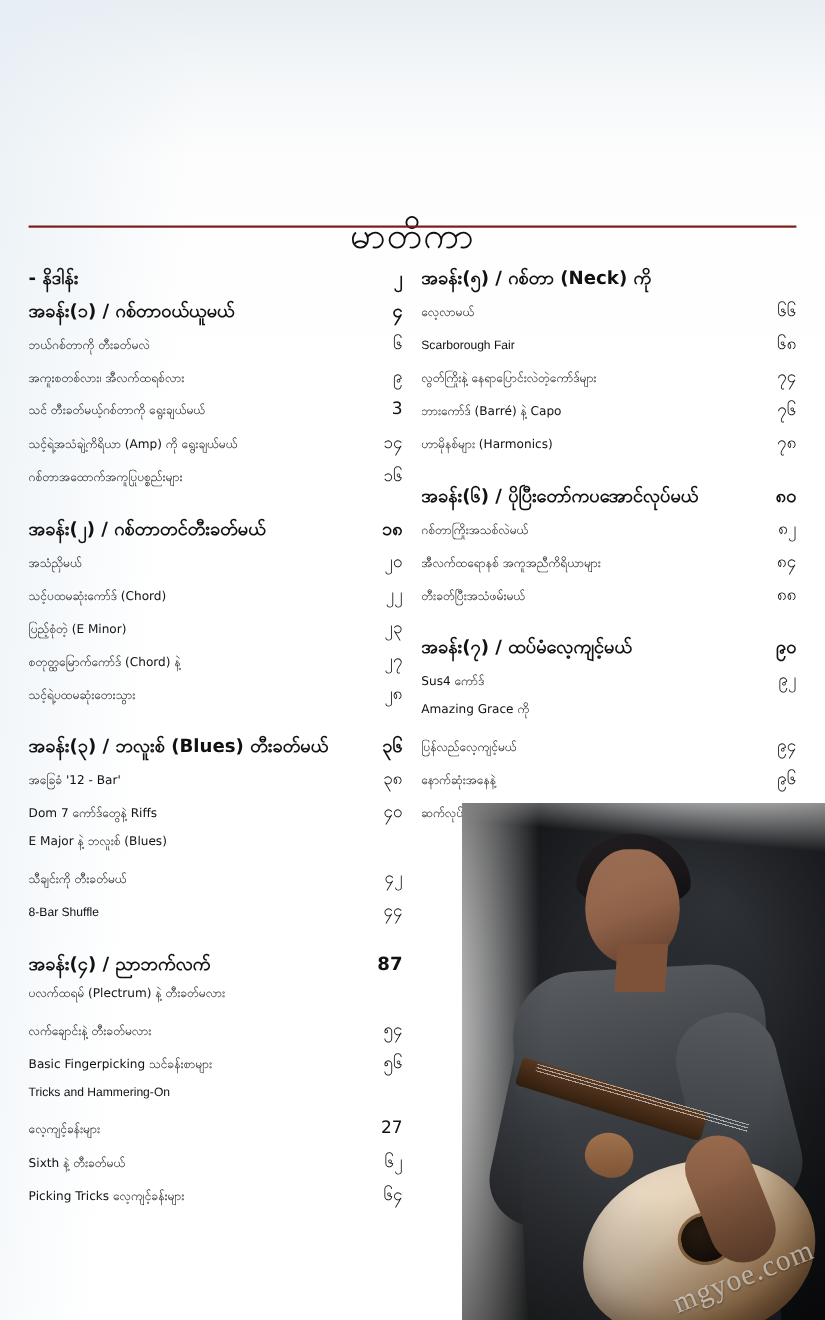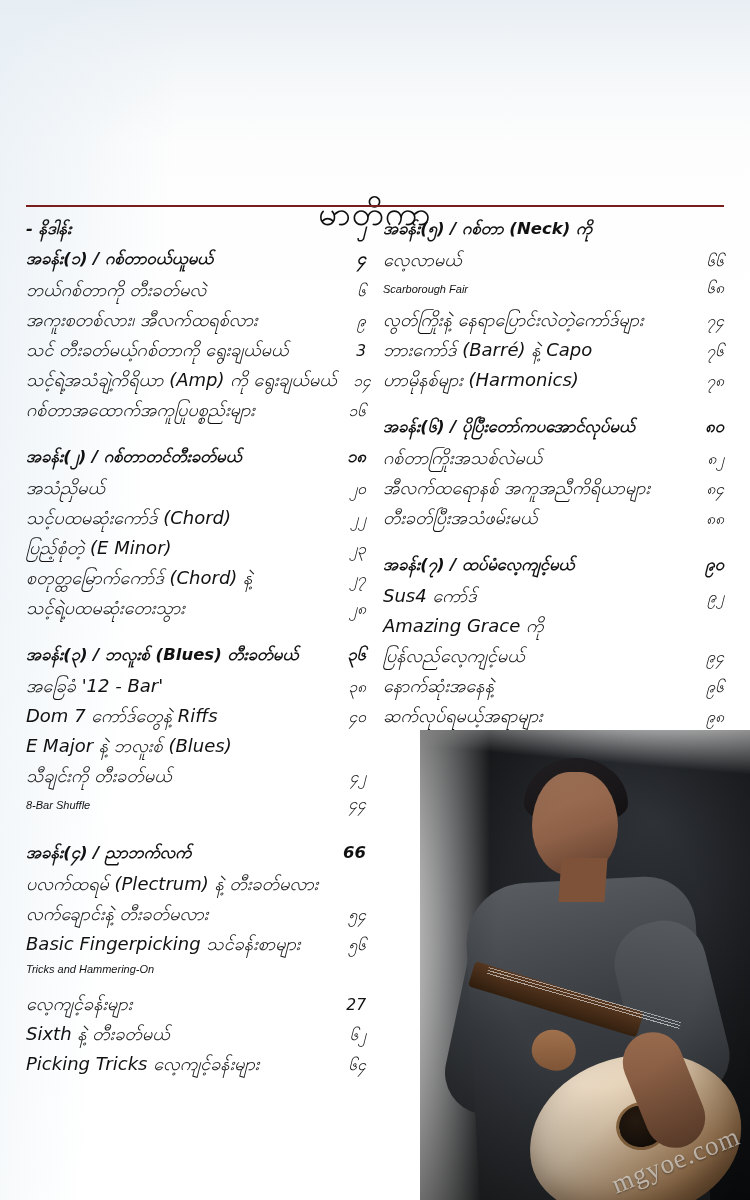--- a/index.html
+++ b/index.html
@@ -50,35 +50,34 @@
     top: 205px;
     left: 26px;
     width: 698px;
     height: 2px;
     background: #7a1d1d;
   }
 
   
   .col {
     position: absolute;
-    top: 215px;
-    font-style: italic;
+    top: 239px;
   }
   .col-left { left: 26px; width: 340px; }
   .col-right { left: 383px; width: 341px; }
 
   .row {
     display: flex;
     align-items: baseline;
     justify-content: space-between;
     min-height: 30px;
     padding-top: 3px;
   }
   .row .label {
-    font-size: 18px;
+    font-size: 11px;
     color: #111;
     font-family: "DejaVu Sans", sans-serif;
     line-height: 1.35;
     padding-right: 8px;
     white-space: nowrap;
   }
   .row .page-num {
     font-size: 15.5px;
     color: #111;
     font-family: "DejaVu Sans", sans-serif;
@@ -321,21 +320,21 @@
         <div class="label">သီချင်းကို  တီးခတ်မယ်</div>
         <div class="page-num">၄၂</div>
       </div>
       <div class="row latin">
         <div class="label">8-Bar Shuffle</div>
         <div class="page-num">၄၄</div>
       </div>
       <div class="spacer"></div>
       <div class="row heading">
         <div class="label">အခန်း(၄) / ညာဘက်လက်</div>
-        <div class="page-num">66</div>
+        <div class="page-num">87</div>
       </div>
       <div class="row">
         <div class="label">ပလက်ထရမ် (Plectrum) နဲ့  တီးခတ်မလား</div>
         <div class="page-num"></div>
       </div>
       <div class="row">
         <div class="label">လက်ချောင်းနဲ့  တီးခတ်မလား</div>
         <div class="page-num">၅၄</div>
       </div>
       <div class="row">

